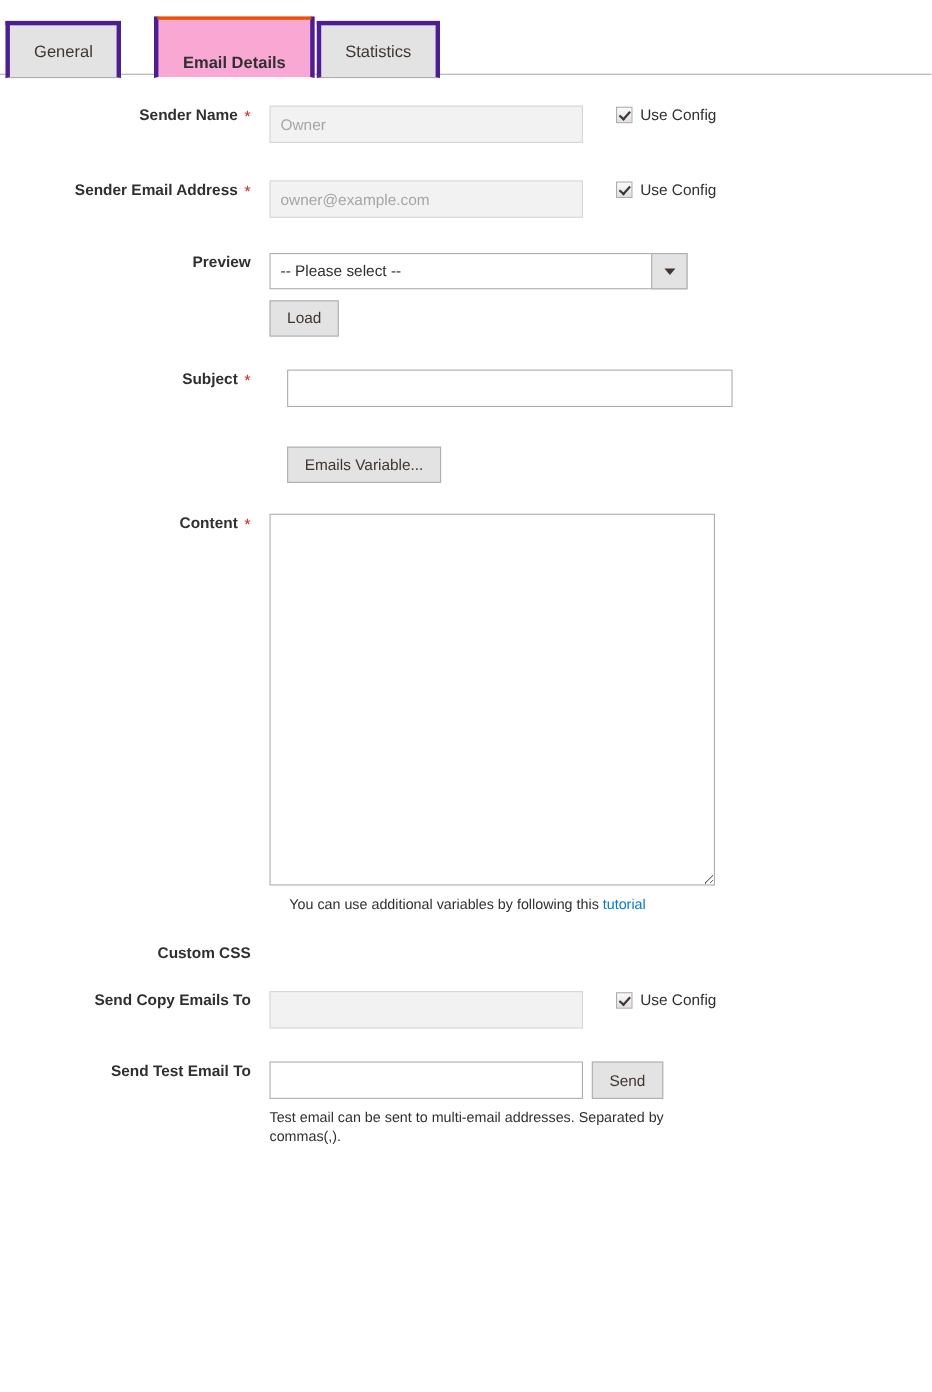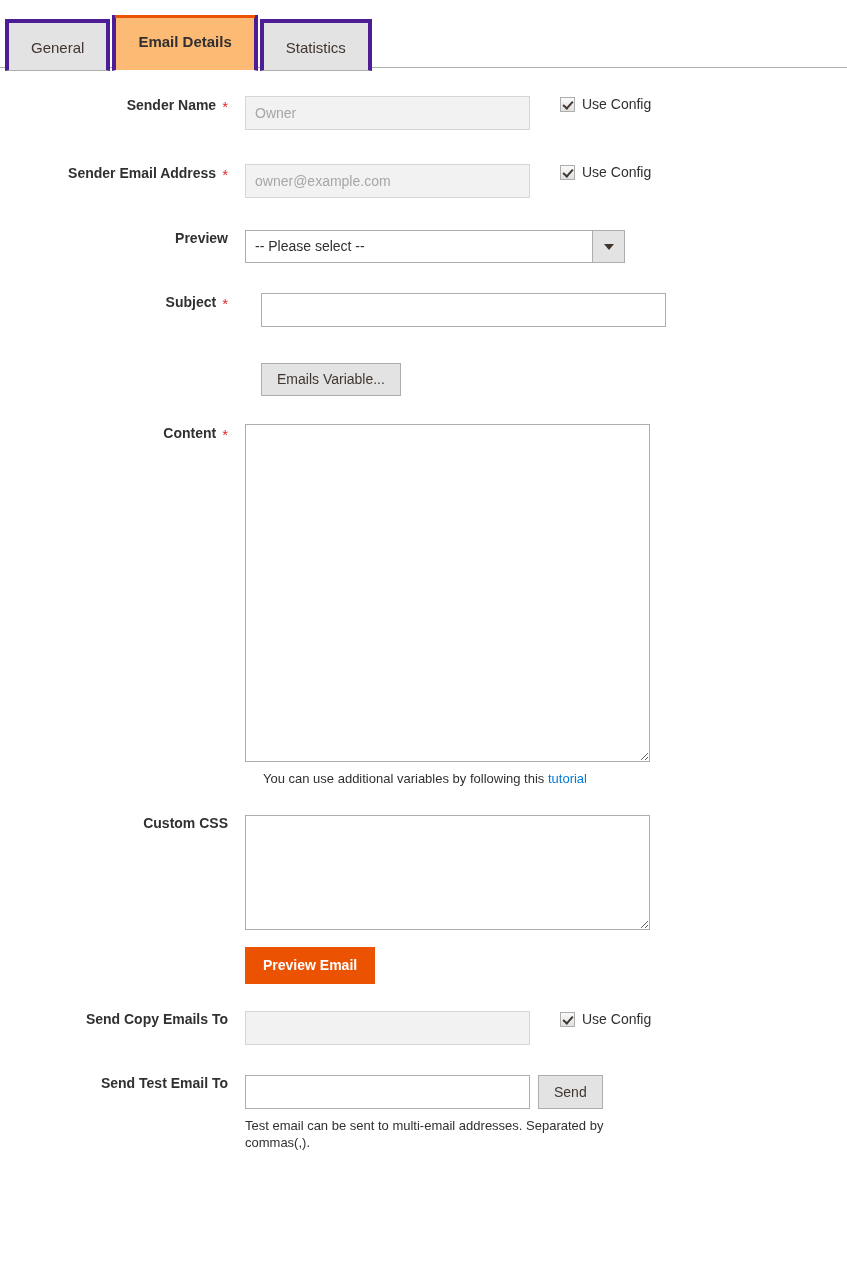--- a/index.html
+++ b/index.html
@@ -48,29 +48,30 @@
     height: 52px;
     line-height: 50px;
     padding: 0 22px;
     font-size: 15px;
     color: #41362f;
     margin-right: 2px;
     white-space: nowrap;
     cursor: pointer;
   }
   .tab.active {
-    background: #fdba74;
+    background: #f9a8d4;
     border-bottom-color: #ffffff;
     height: 56px;
     line-height: 52px;
     font-weight: bold;
     color: #303030;
     border-top: 0;
-    padding-top: 0;
+    padding-top: 16px;
     z-index: 3;
+    margin-left: 28px;
   }
   .tab.active::before {
     content: "";
     position: absolute;
     left: -1px;
     right: -1px;
     top: 0;
     height: 3px;
     background: #eb5202;
   }
@@ -301,20 +302,23 @@
     <div class="label-col">
       <span>Preview</span>
     </div>
     <div class="ctrl-col">
       <div class="select-wrap">
         <div class="fake-select">-- Please select --</div>
         <div class="select-arrow">
             <i></i>
           </div>
       </div>
+      <div style="margin-top:10px;">
+        <button class="btn">Load</button>
+      </div>
     </div>
   </div>
 
   <div class="field" style="margin-top:30px;gap:16px;">
     <div class="label-col">
       <span>Subject</span><span class="req">*</span>
     </div>
     <div class="ctrl-col">
       <input type="text" class="w405" style="height: 34px;" value="" placeholder="">
       <div style="margin-top:36px;">
@@ -331,26 +335,20 @@
       <textarea class="ta-content" placeholder="" style=""></textarea>
       <div class="note" style="margin-top:9px;text-align:center;">
         <span>You can use additional variables by following this </span><a href="#">tutorial</a>
       </div>
     </div>
   </div>
 
   <div class="field" style="margin-top:28px;">
     <div class="label-col">
       <span>Custom CSS</span>
-    </div>
-    <div class="ctrl-col">
-      <textarea class="ta-css" placeholder="" style=""></textarea>
-      <div style="margin-top:17px;">
-        <button class="btn btn-primary">Preview Email</button>
-      </div>
     </div>
   </div>
 
   <div class="field" style="margin-top:27px;">
     <div class="label-col">
       <span>Send Copy Emails To</span>
     </div>
     <div class="ctrl-col">
       <div class="row-inline">
         <input type="text" class="w285 disabled" style="height: 34px;" value="" placeholder="">

